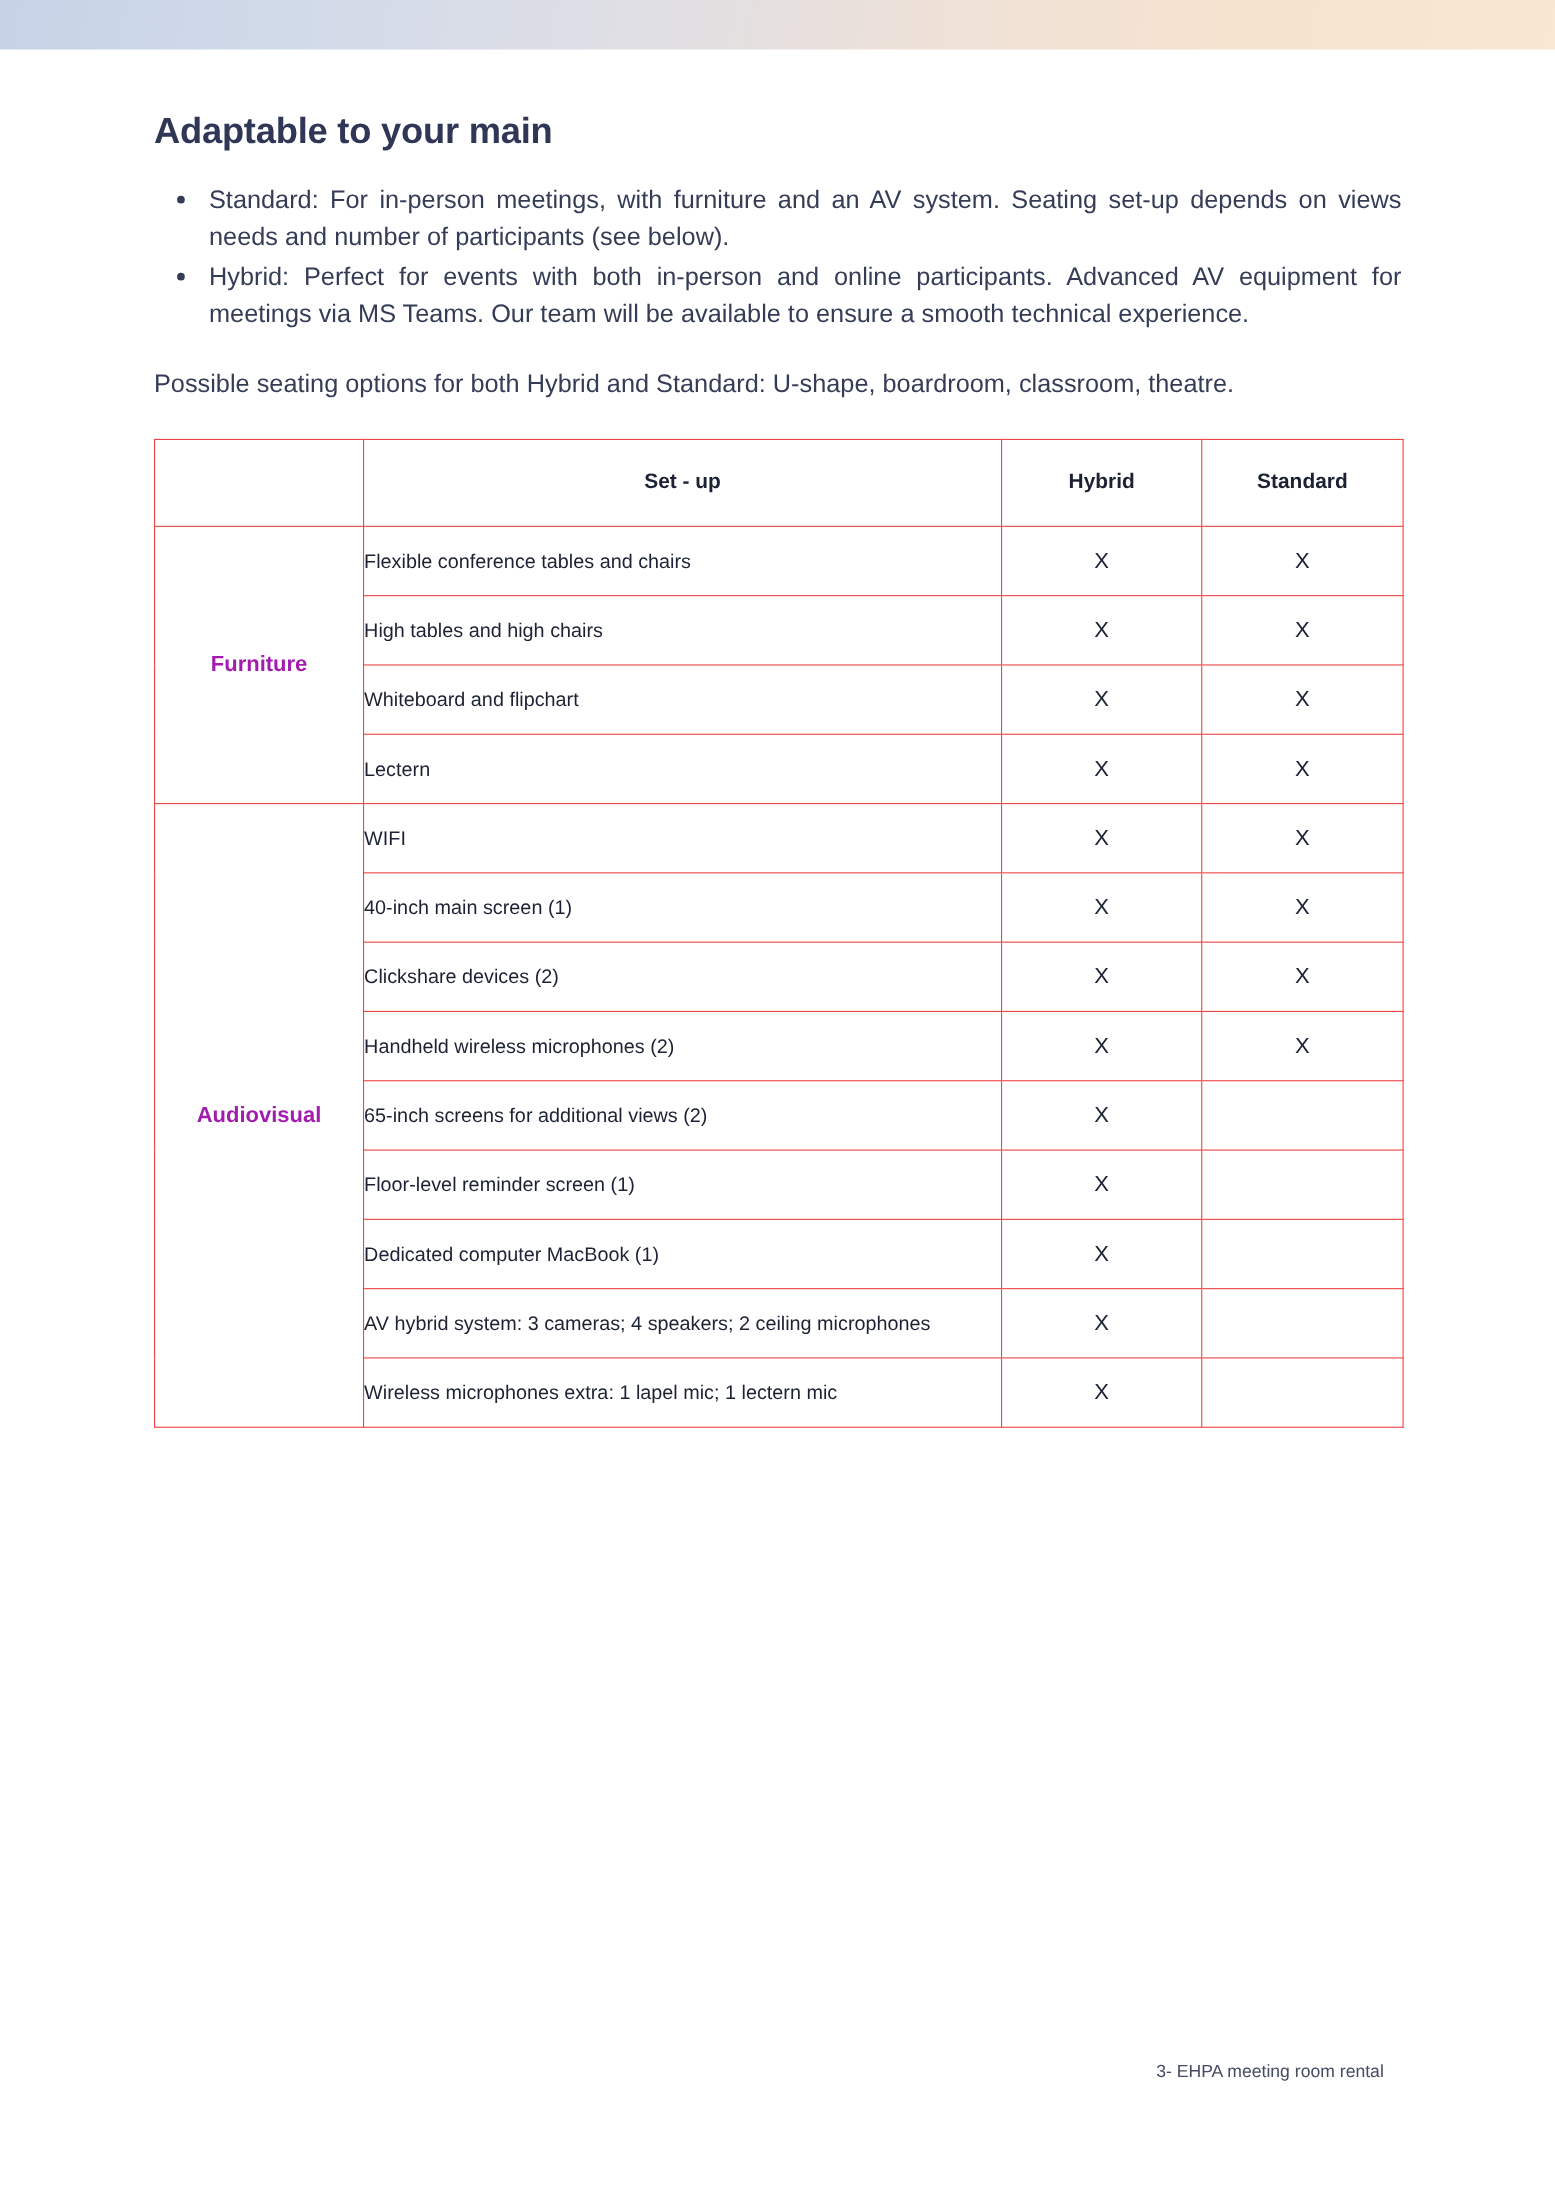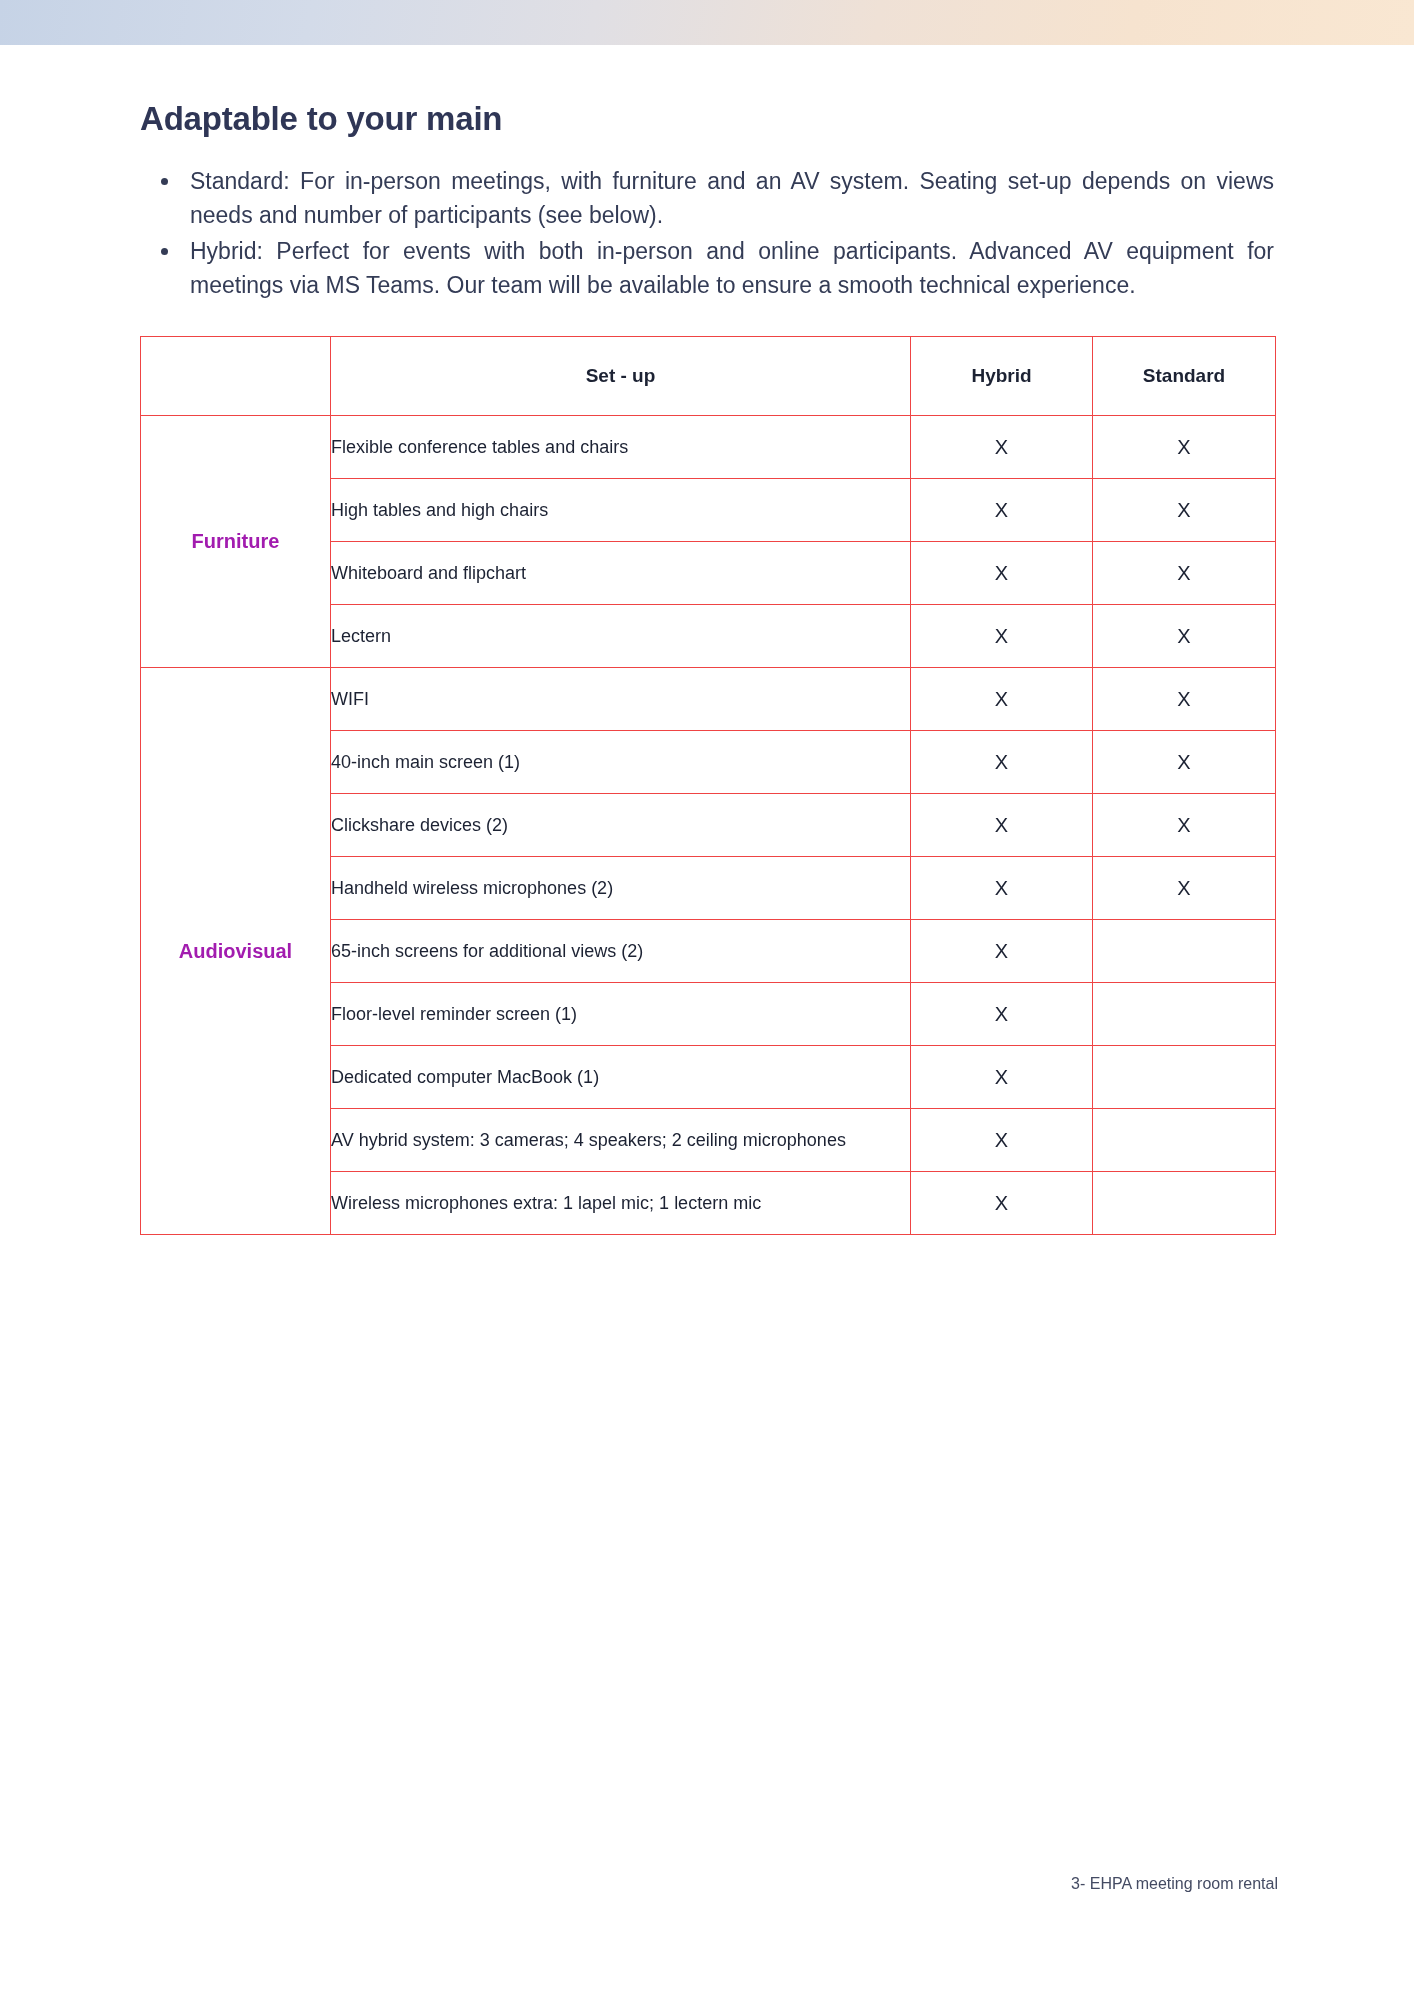--- a/index.html
+++ b/index.html
@@ -110,21 +110,21 @@
     height: 62px;
   }
   td.mark-cell {
     text-align: center;
     font-size: 20px;
     color: #1c2233;
     height: 62px;
   }
   .footer {
     position: absolute;
-    right: 136px;
+    right: 156px;
     top: 1875px;
     font-size: 16px;
     color: #444b63;
   }
 </style>
 </head>
 <body>
 
 <div class="page">
 
@@ -137,20 +137,21 @@
 
     <ul class="bullets">
       <li>
         <b>Standard:</b><span> For in-person meetings, with furniture and an AV system. Seating set-up depends on views needs and number of participants (see below).</span>
       </li>
       <li>
         <b>Hybrid</b><span>: Perfect for events with both in-person and online participants. Advanced AV equipment for meetings via MS Teams. Our team will be available to ensure a smooth technical experience.</span>
       </li>
     </ul>
 
+    <p class="seating">Possible seating options for both Hybrid and Standard: U-shape, boardroom, classroom, theatre.</p>
 
     <table class="setup-table">
       <colgroup>
         <col class="col-cat">
         <col class="col-item">
         <col class="col-hyb">
         <col class="col-std">
       </colgroup>
       <thead>
         <tr>

